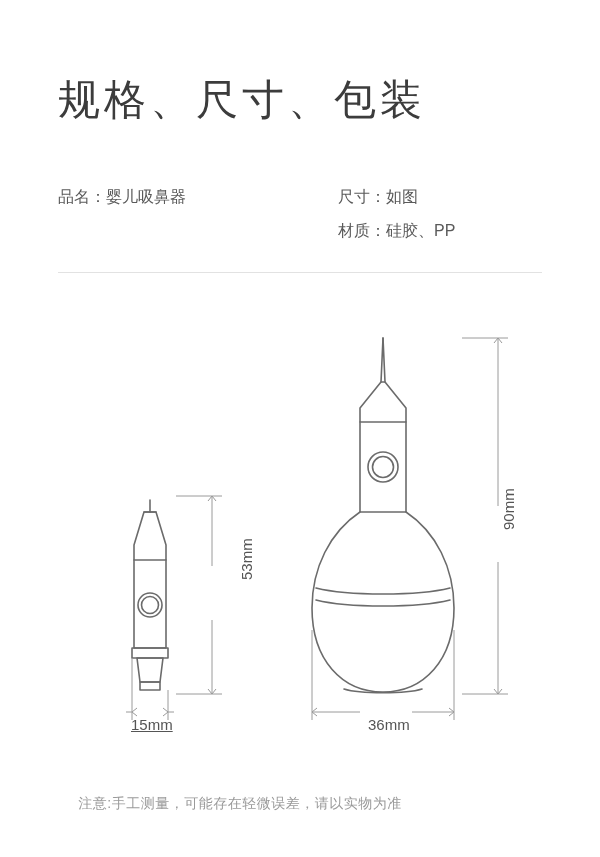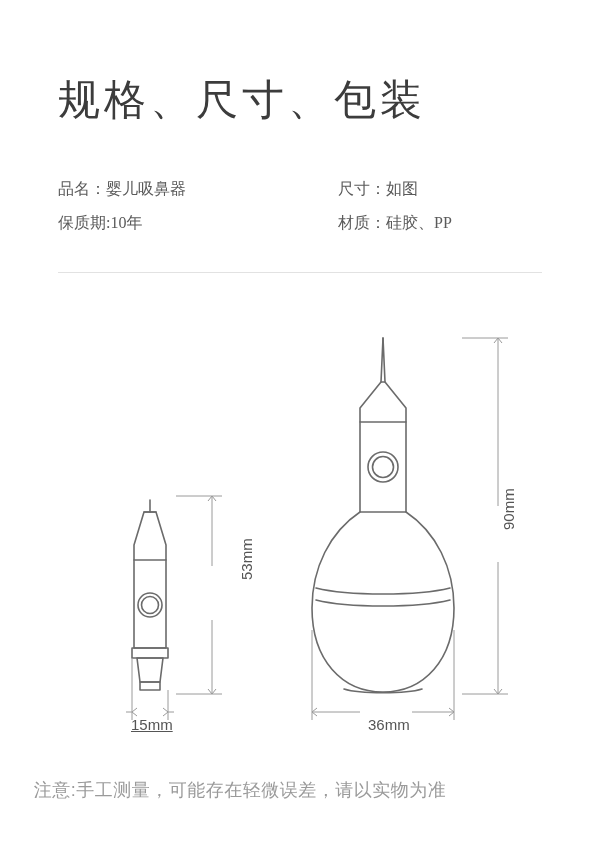--- a/index.html
+++ b/index.html
@@ -35,44 +35,43 @@
     position: absolute;
     top: 168px;
     left: 58px;
     width: 500px;
     font-size: 16px;
     color: #5a5a5a;
     line-height: 34px;
   }
   .spec-col {
     position: absolute;
-    top: 4px;
-    font-family: Liberation Serif, serif;
+    top: 12px;
   }
   .col-left { left: 0; }
   .col-right { left: 280px; }
   .spec-line {
     white-space: nowrap;
     height: 34px;
   }
   .divider {
     position: absolute;
     top: 272px;
     left: 58px;
     width: 484px;
     height: 1px;
     background: #e2e2e2;
   }
   .note {
     position: absolute;
-    top: 778px;
+    top: 795px;
     left: 0;
     width: 480px;
     text-align: center;
-    font-size: 18px;
+    font-size: 14px;
     color: #9a9a9a;
     letter-spacing: 0.5px;
   }
   .figure {
     position: absolute;
     top: 300px;
     left: 0;
     width: 600px;
     height: 470px;
   }
@@ -97,21 +96,20 @@
 </head>
 <body>
 
 <div class="page">
 
   <div class="title">规格、尺寸、包装</div>
 
   <div class="specs">
     <div class="spec-col col-left">
       <div class="spec-line">品名：婴儿吸鼻器</div>
-      <div class="spec-line">保质期:10年</div>
     </div>
     <div class="spec-col col-right">
       <div class="spec-line">尺寸：如图</div>
       <div class="spec-line">材质：硅胶、PP</div>
     </div>
   </div>
 
   <div class="divider"></div>
 
   <div class="figure">

